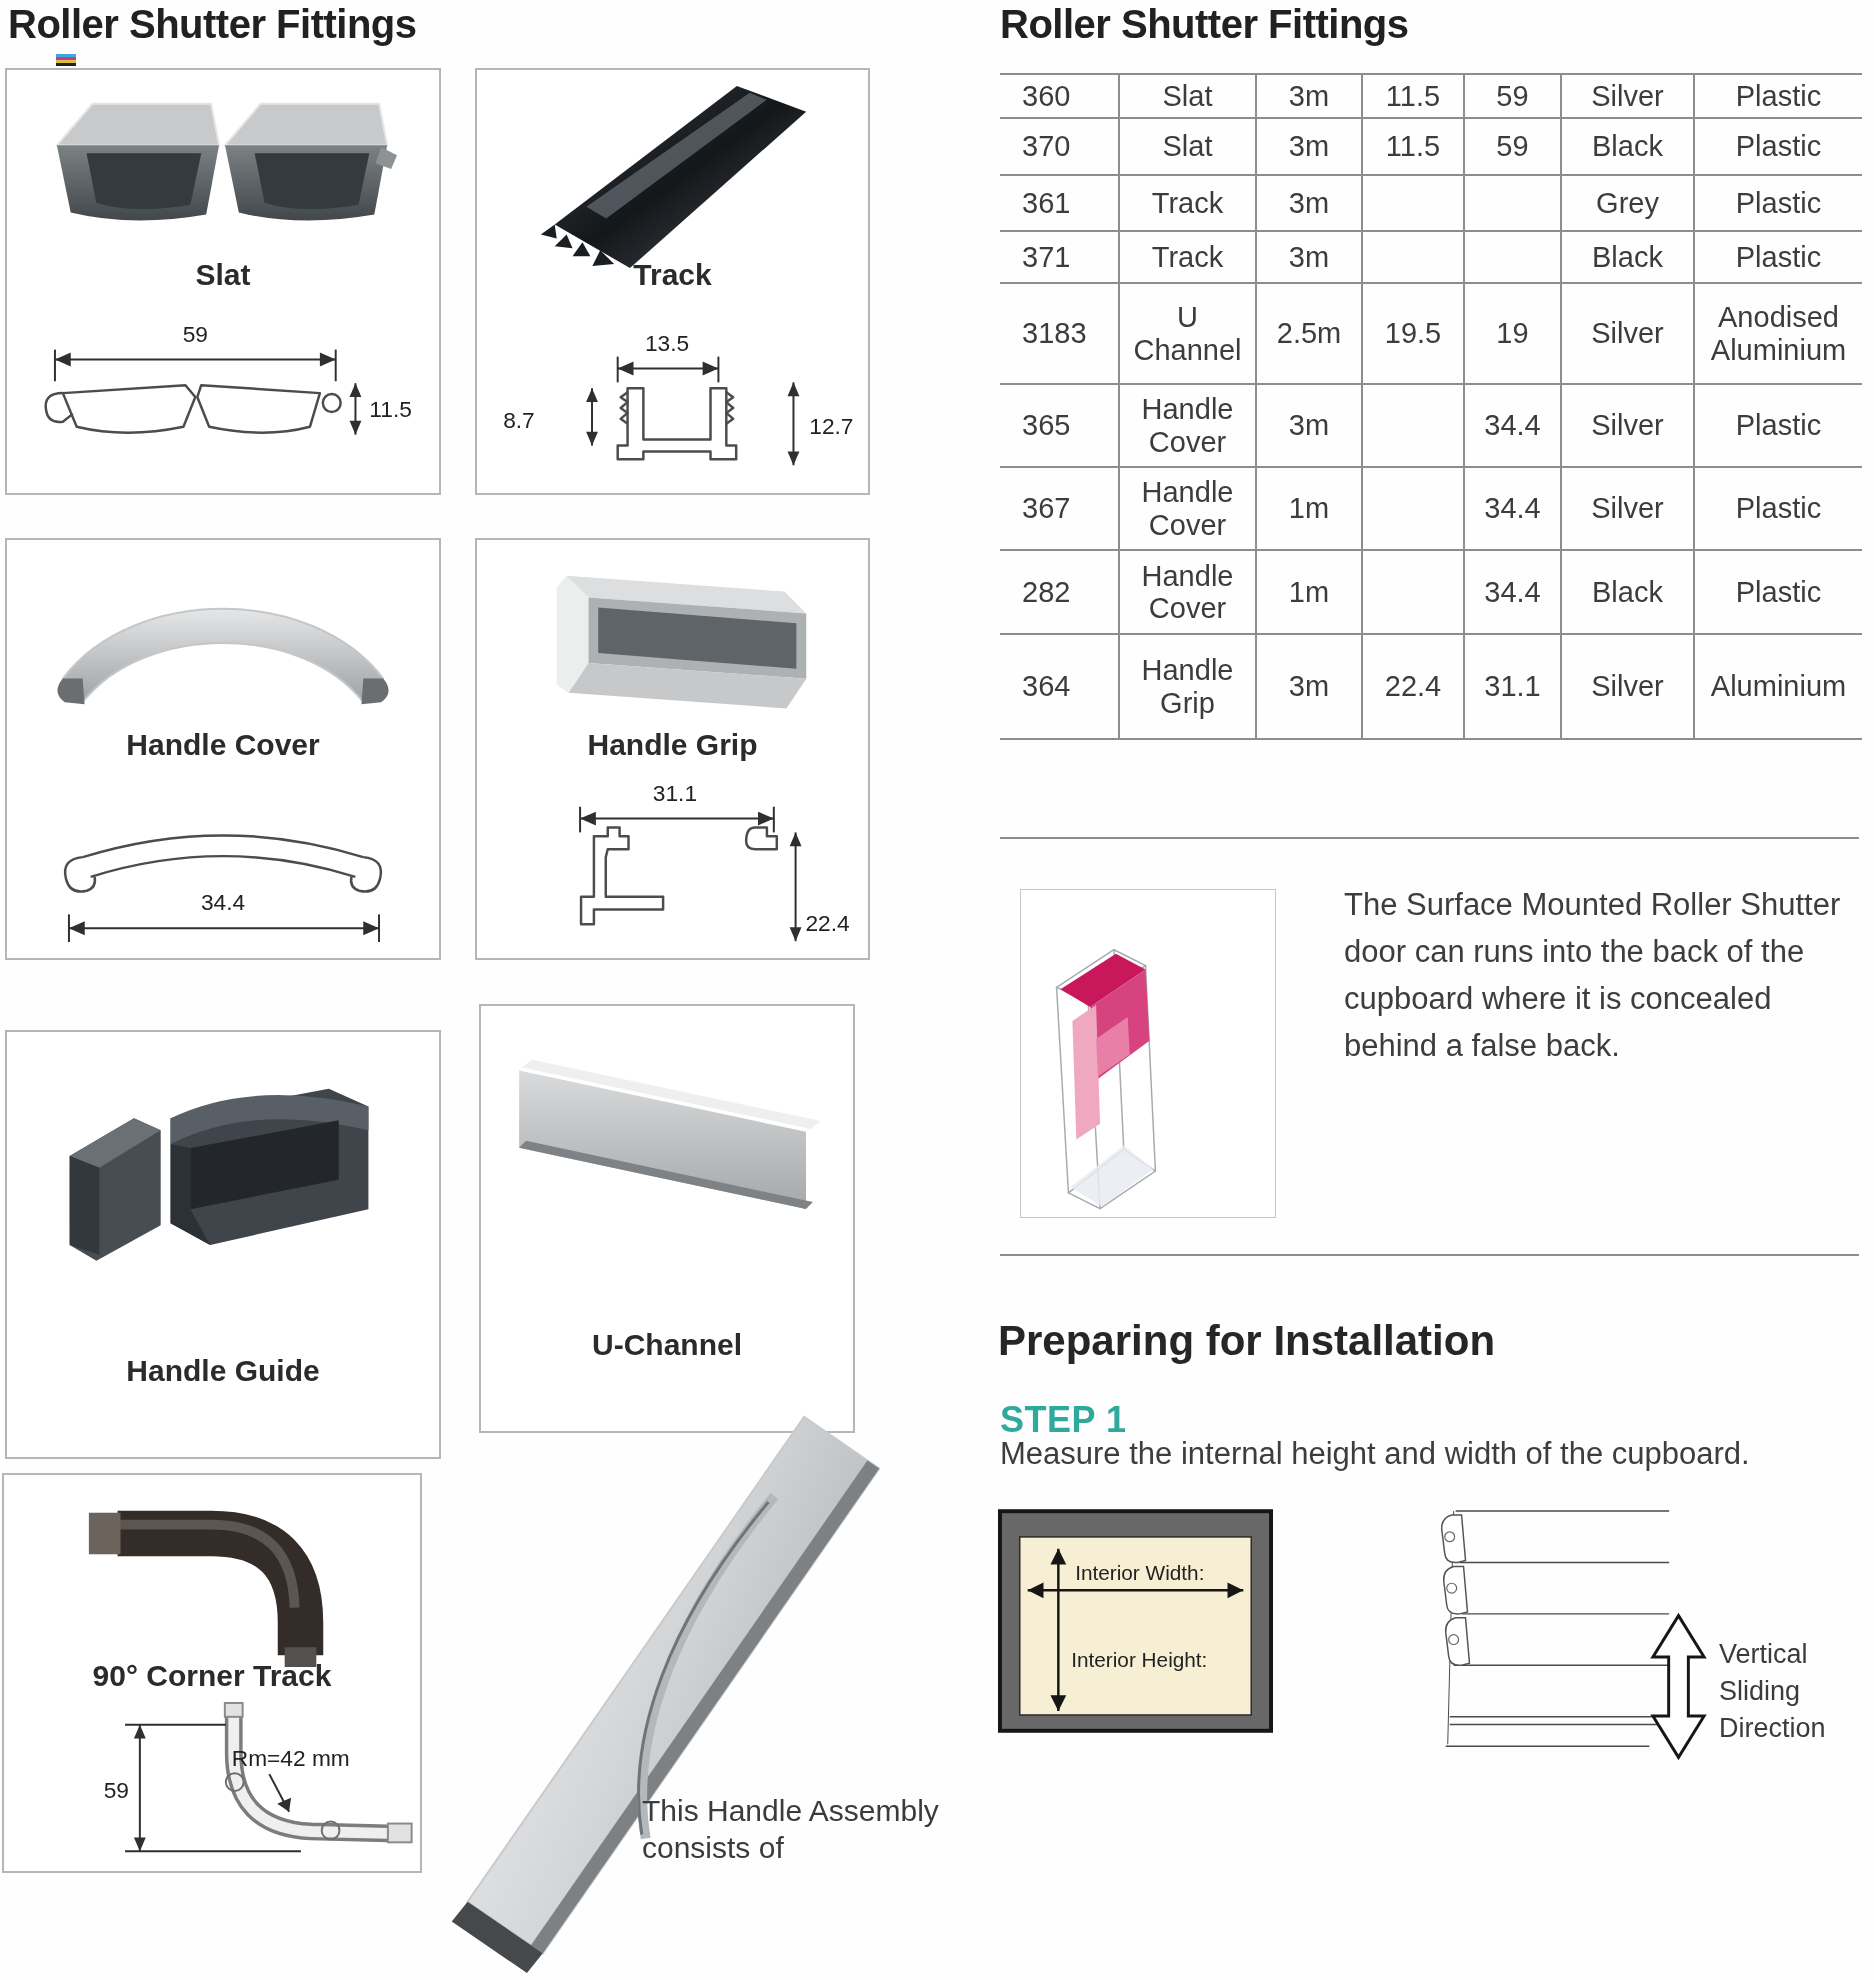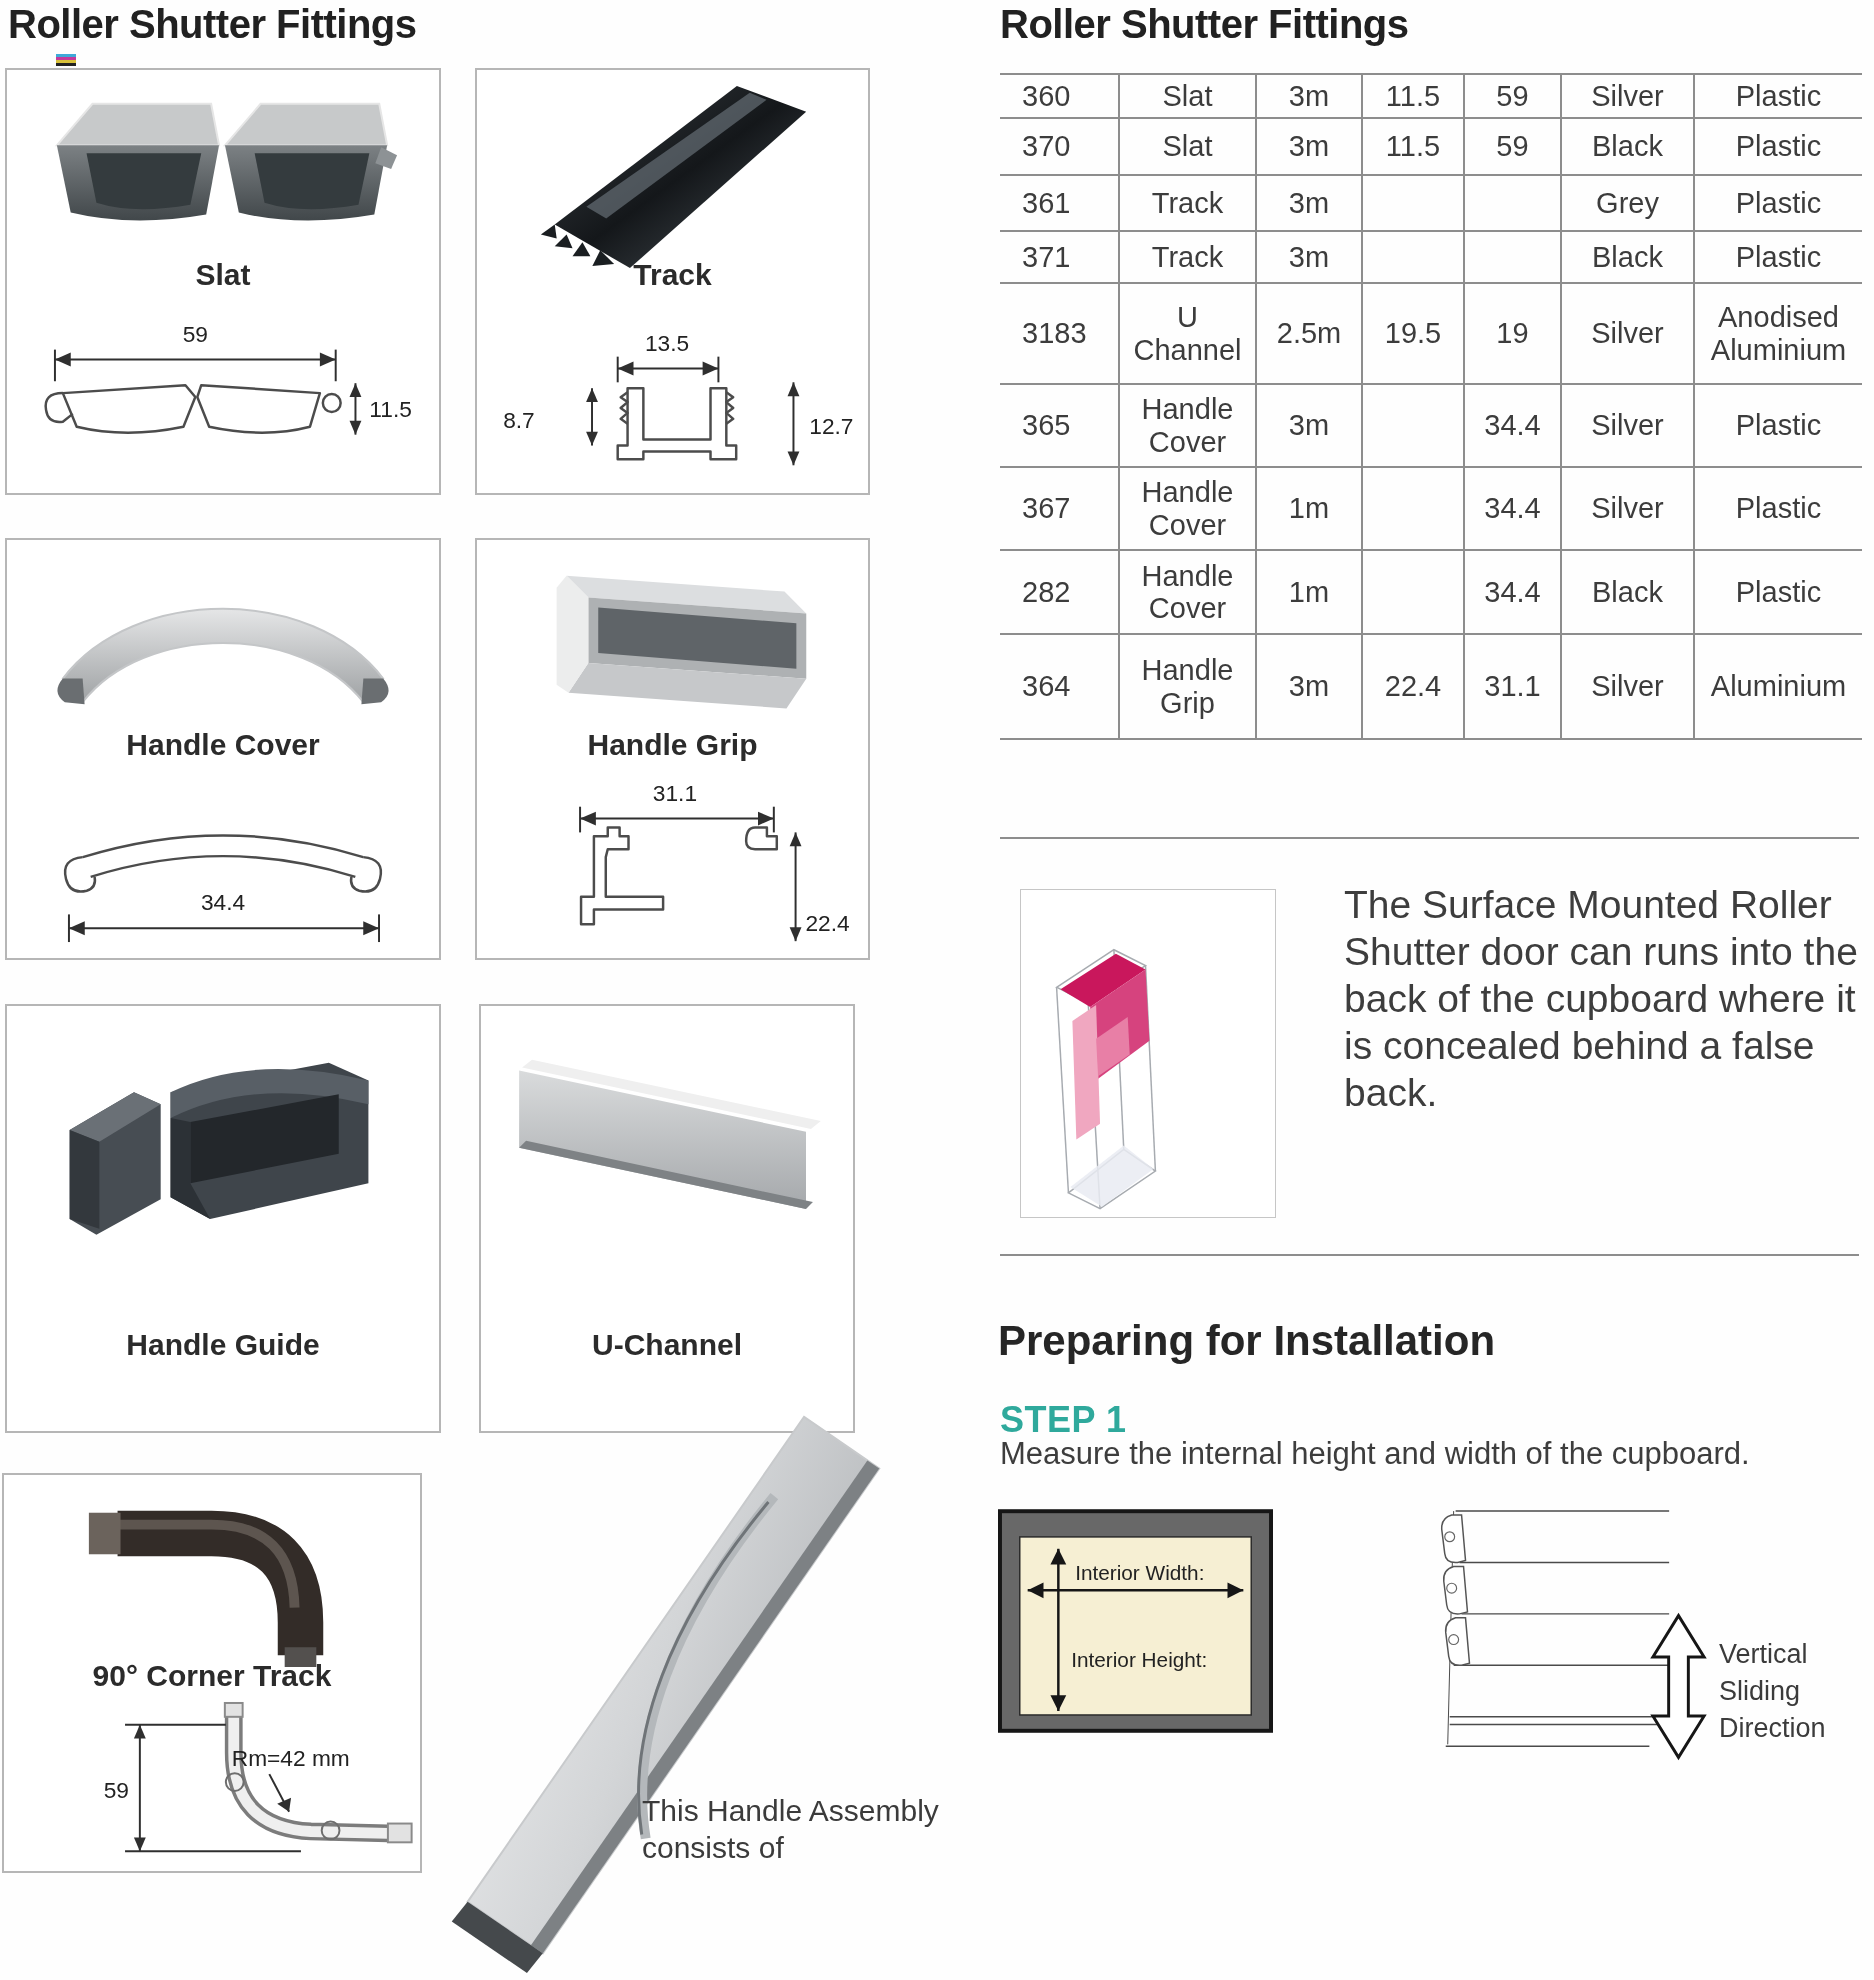--- a/index.html
+++ b/index.html
@@ -17,21 +17,21 @@
   table.spec td{font-size:29px;color:#3c3c3c;text-align:center;vertical-align:middle;
                 line-height:1.12;padding:0 8px;overflow:hidden;}
   table.spec tr{border-top:2px solid #8d8d8d;}
   table.spec tr.hdr{border-top:none;}
   table.spec td+td{border-left:2px solid #8d8d8d;}
   table.spec tr.hdr td{font-weight:700;color:#242424;}
   table.spec td.code{text-align:left;padding-left:22px;}
   tr.hdr{height:72px}.rA{height:44px}.rB{height:57px}.rC{height:56px}.rD{height:52px}
   .rE{height:101px}.rF{height:83px}.rG{height:83px}.rH{height:84px}.rI{height:105px}
   .divider{position:absolute;left:1000px;width:859px;height:2px;background:#8d8d8d;}
-  .note{position:absolute;left:1344px;top:881px;width:523px;font-size:39px;line-height:47px;color:#3d3d3d;}
+  .note{position:absolute;left:1344px;top:881px;width:523px;font-size:31px;line-height:47px;color:#3d3d3d;}
   .h2{position:absolute;left:998px;top:1317px;font-size:42px;font-weight:800;color:#262626;}
   .step{position:absolute;left:1000px;top:1399px;font-size:36px;font-weight:700;color:#2fa99c;letter-spacing:0.5px;}
   .steptxt{position:absolute;left:1000px;top:1436px;font-size:31px;color:#3d3d3d;white-space:nowrap;}
   .caption{position:absolute;left:602px;top:1792px;width:337px;font-size:30px;line-height:37px;color:#3b3b3b;margin-left:40px;}
   .items{position:absolute;left:611px;top:1874px;font-size:28px;line-height:31px;color:#3b3b3b;}
   .slide{position:absolute;left:1719px;top:1636px;font-size:27px;line-height:37px;color:#3b3b3b;}
   .printmark{position:absolute;left:56px;top:54px;width:20px;height:15px;}
   .printmark div{height:3px;}
 </style>
 </head>
@@ -166,21 +166,21 @@
         <line class="dline" x1="300" y1="26" x2="300" y2="52"></line>
       <path class="profile" d="M118,56 h14 v-9 h12 v9 h9 v13 h-21 l-2,8 v40 h58 v13 h-70 v15 h-13 v-28 h13 Z"></path>
       <path class="profile" d="M281,47 h12 v9 h10 v13 h-22 q-9,0 -9,-8 q0,-14 9,-14 Z"></path>
       <line class="dline" x1="322" y1="52" x2="322" y2="162"></line>
       <polygon points="322,52 316,66 328,66" fill="#2f2f2f"></polygon>
         <polygon points="322,162 316,148 328,148" fill="#2f2f2f"></polygon>
       <text class="dimtxt" x="332" y="152">22.4</text>
     </svg>
   </div>
 
-  <div class="pbox" style="left:5px;top:1004px;width:432px;height:425px;">
+  <div class="pbox" style="left:5px;top:1030px;width:432px;height:425px;">
     <svg class="abs" style="left:33px;top:25px;" width="366" height="277" viewBox="0 0 370 280">
       <polygon points="30,100 95,62 122,74 122,170 57,206 30,190" fill="#474d53"></polygon>
       <polygon points="30,100 95,62 122,74 60,112" fill="#6a7076"></polygon>
       <polygon points="30,100 60,112 60,200 30,190" fill="#33383d"></polygon>
       <polygon points="132,62 292,32 332,50 332,154 172,190 132,168" fill="#3f454b"></polygon>
       <path d="M132,62 Q214,22 332,50 L332,74 Q216,46 132,88 Z" fill="#585f66"></path>
       <polygon points="152,92 302,64 302,124 152,154" fill="#23272b"></polygon>
       <polygon points="132,88 152,92 152,154 172,190 132,168" fill="#2c3136"></polygon>
     </svg>
     <div class="plabel" style="top:322px;">Handle Guide</div>

